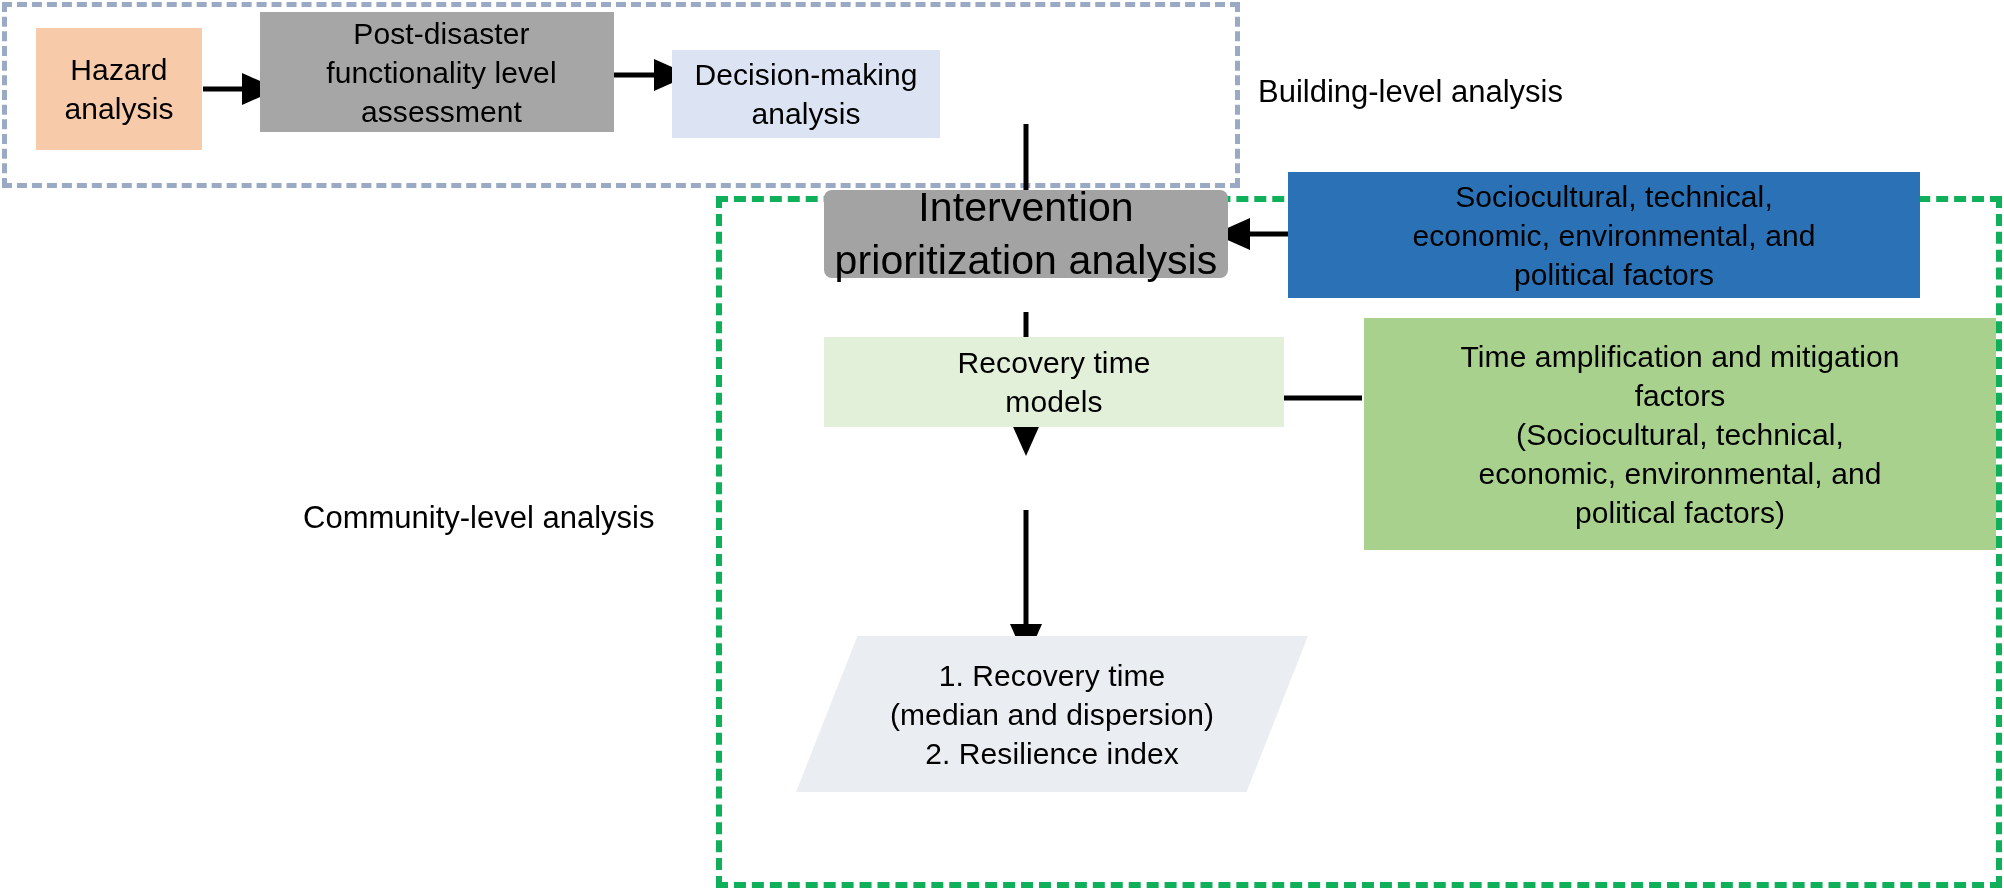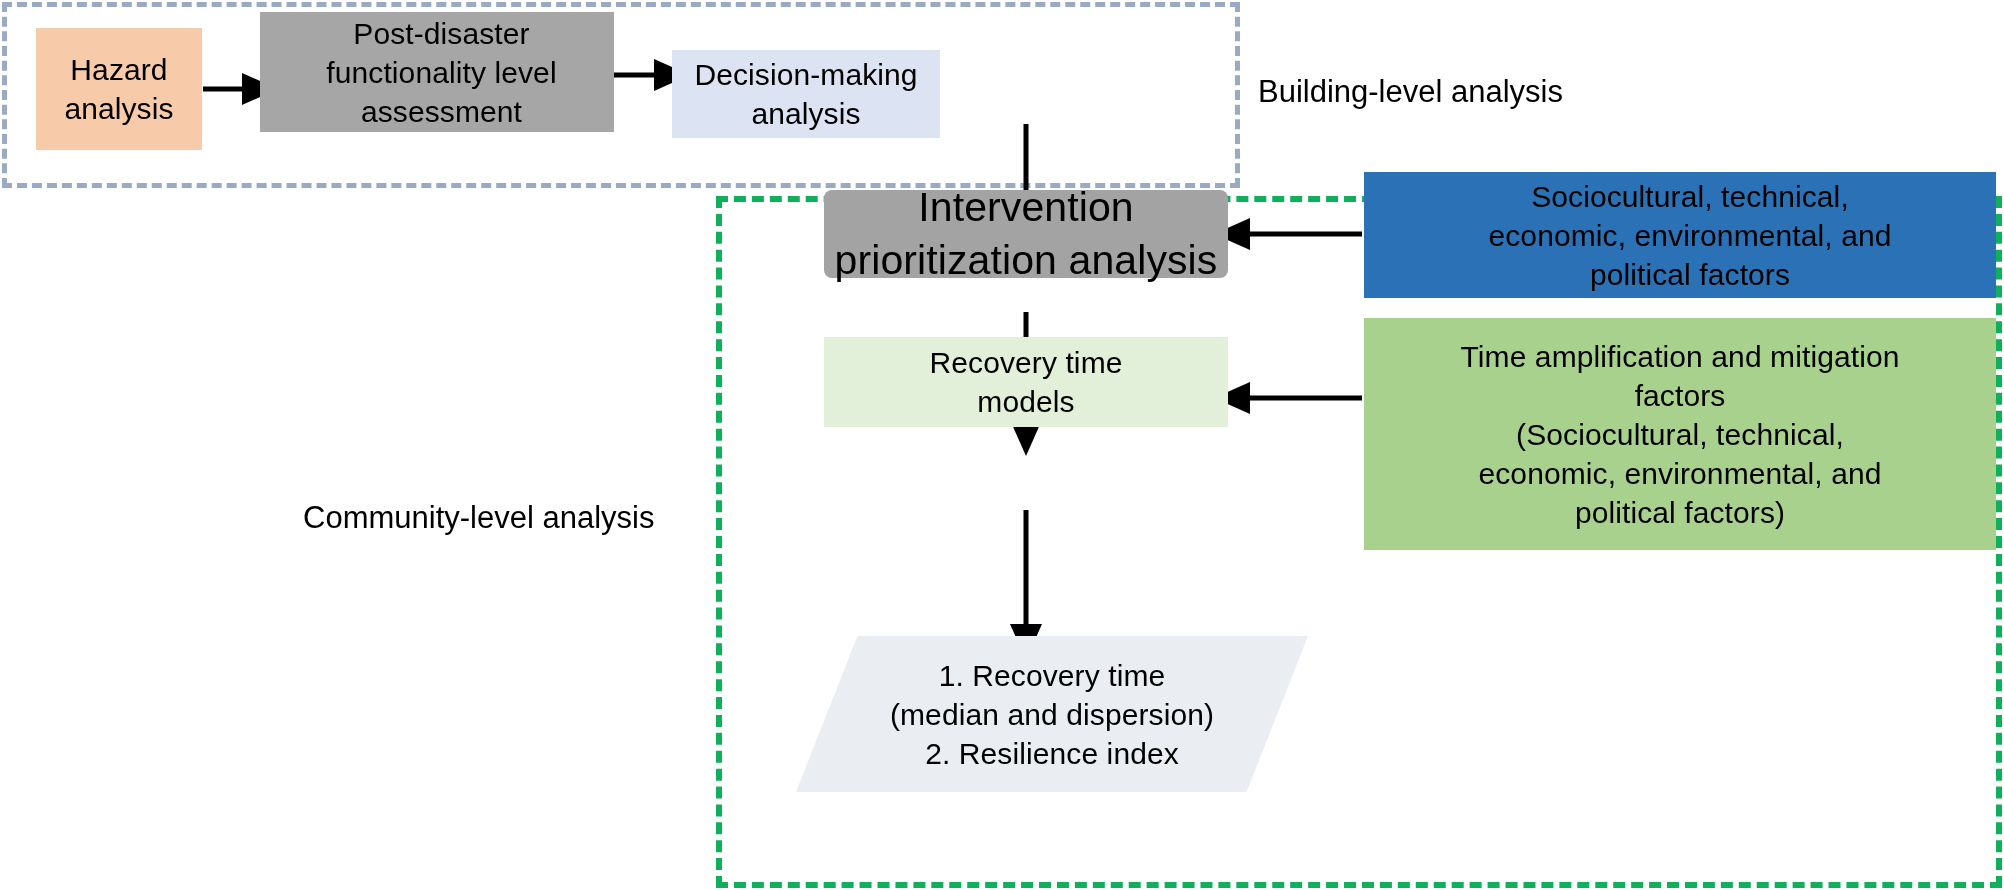--- a/index.html
+++ b/index.html
@@ -123,26 +123,26 @@
   <div class="node node-decision" style="left:672px; top:50px; width:268px; height:88px;">
     <span>Decision-making
 analysis</span>
   </div>
 
   <div class="node node-intervention" style="left:824px; top:190px; width:404px; height:88px;">
     <span>Intervention
 prioritization analysis</span>
   </div>
 
-  <div class="node node-recovery-models" style="left:824px; top:337px; width:404px; height:90px;">
+  <div class="node node-recovery-models" style="left:824px; top:337px; width:460px; height:90px;">
     <span>Recovery time
 models</span>
   </div>
 
-  <div class="node node-factors-blue" style="left:1364px; top:172px; width:632px; height:126px; color:#000000;padding-left:20px;">
+  <div class="node node-factors-blue" style="left:1288px; top:172px; width:632px; height:126px; color:#000000;padding-left:20px;">
     <span>Sociocultural, technical,
 economic, environmental, and
 political factors</span>
   </div>
 
   <div class="node node-factors-green" style="left:1364px; top:318px; width:632px; height:232px;">
     <span>Time amplification and mitigation
 factors
 (Sociocultural, technical,
 economic, environmental, and

